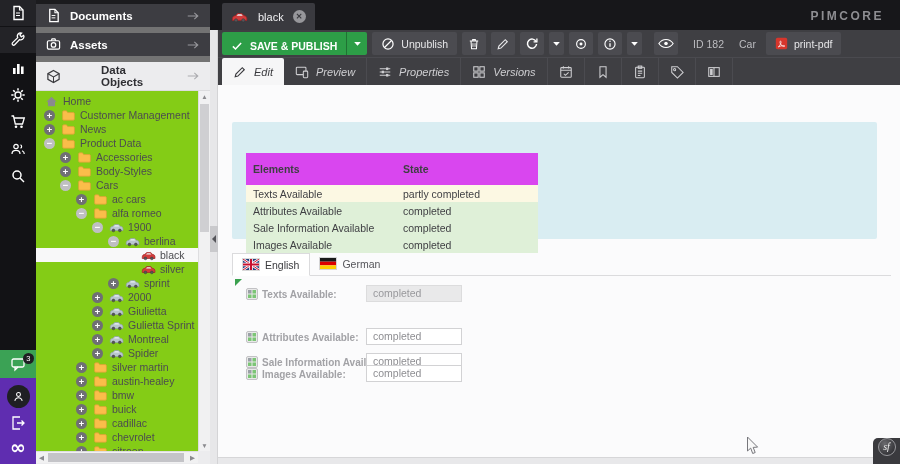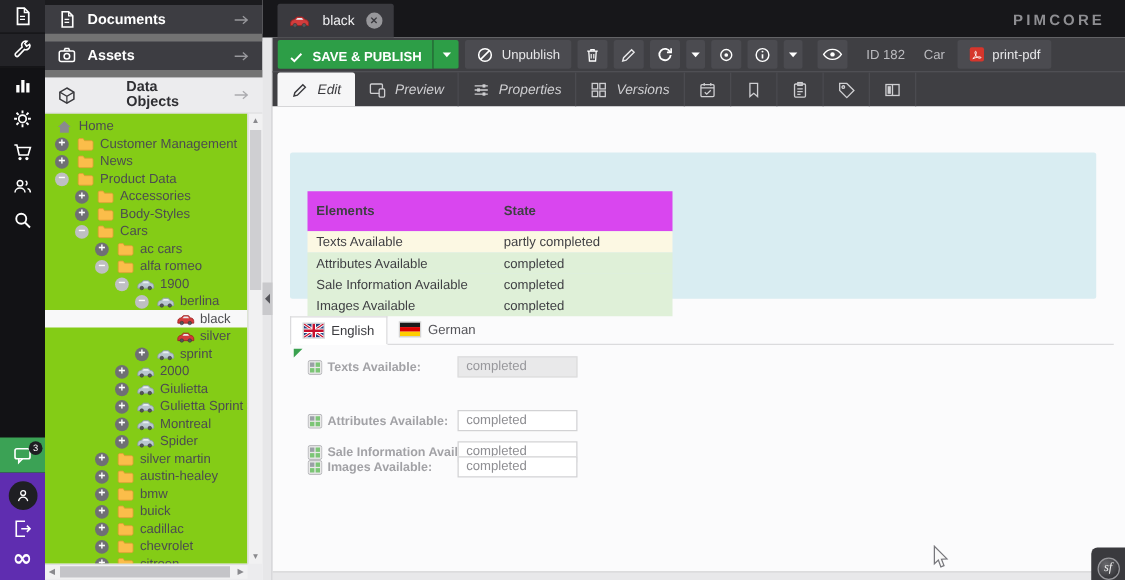--- a/index.html
+++ b/index.html
@@ -107,21 +107,21 @@
 .fieldrow{position:absolute;left:28px;height:18px;display:flex;align-items:center;}
 .fieldrow .ic{width:12px;height:12px;margin-right:4px;}
 .flabel{font-size:10px;color:#a2a2a6;font-weight:bold;}
 .finput{position:absolute;left:120px;top:0;width:96px;height:17px;background:#fff;border:1px solid #d2d2d4;font-size:10.5px;color:#8e8e92;line-height:15px;padding:0 6px;font-family:"Liberation Sans",sans-serif;}
 .finput.disabled{background:#e9e9ea;border-color:#dcdcdd;color:#98989c;}
 .dirty{position:absolute;left:17px;top:167px;width:0;height:0;border-top:7px solid #3aa14f;border-right:7px solid transparent;}
 
 .bottomstrip{position:absolute;left:218px;right:0;bottom:0;height:7px;background:#e8e8ea;border-top:1px solid #d6d6d8;}
 
 
-.sf-btn{position:absolute;right:0;bottom:0;width:27px;height:26px;background:#3a3a3e;border-radius:5px 0 0 0;display:flex;align-items:flex-end;justify-content:center;z-index:9;}
+.sf-btn{position:absolute;right:0;bottom:0;width:27px;height:26px;background:#3a3a3e;border-radius:5px 0 0 0;display:flex;align-items:flex-start;justify-content:center;z-index:9;}
 .sf-circle{width:18px;height:18px;border-radius:50%;border:1px solid #98989c;background:radial-gradient(circle at 35% 30%,#6a6a6e,#222226);color:#eee;font-family:"Liberation Serif",serif;font-style:italic;font-size:10px;line-height:16px;text-align:center;}
 .cursor{position:absolute;left:746px;top:436px;width:13px;height:19px;z-index:10;}
 </style>
 </head>
 <body>
 
 <div class="screen">
 
   <div class="rail">
     <div>

